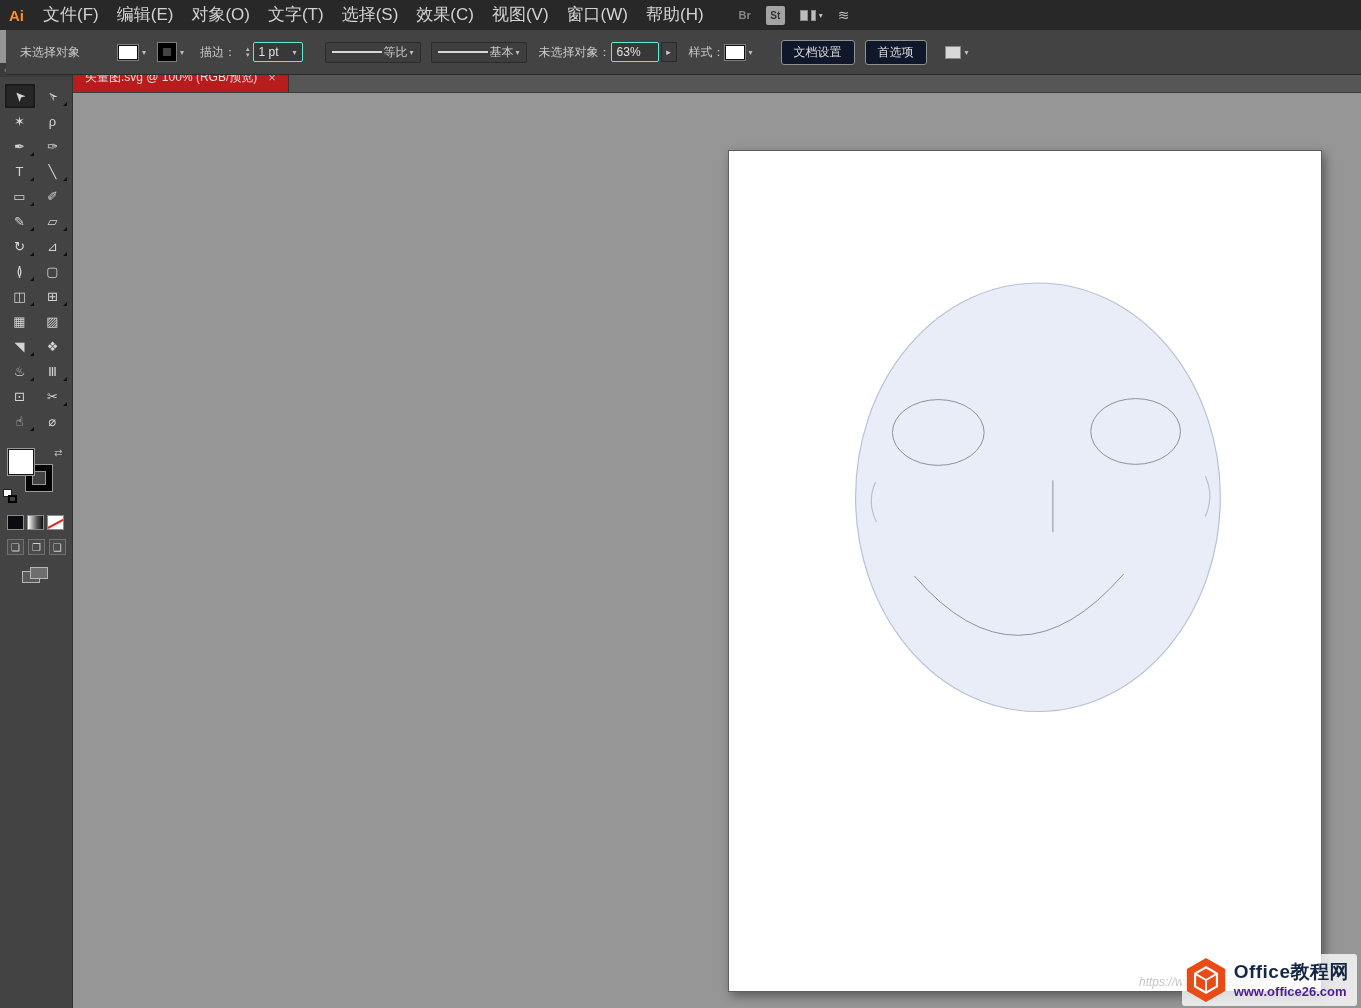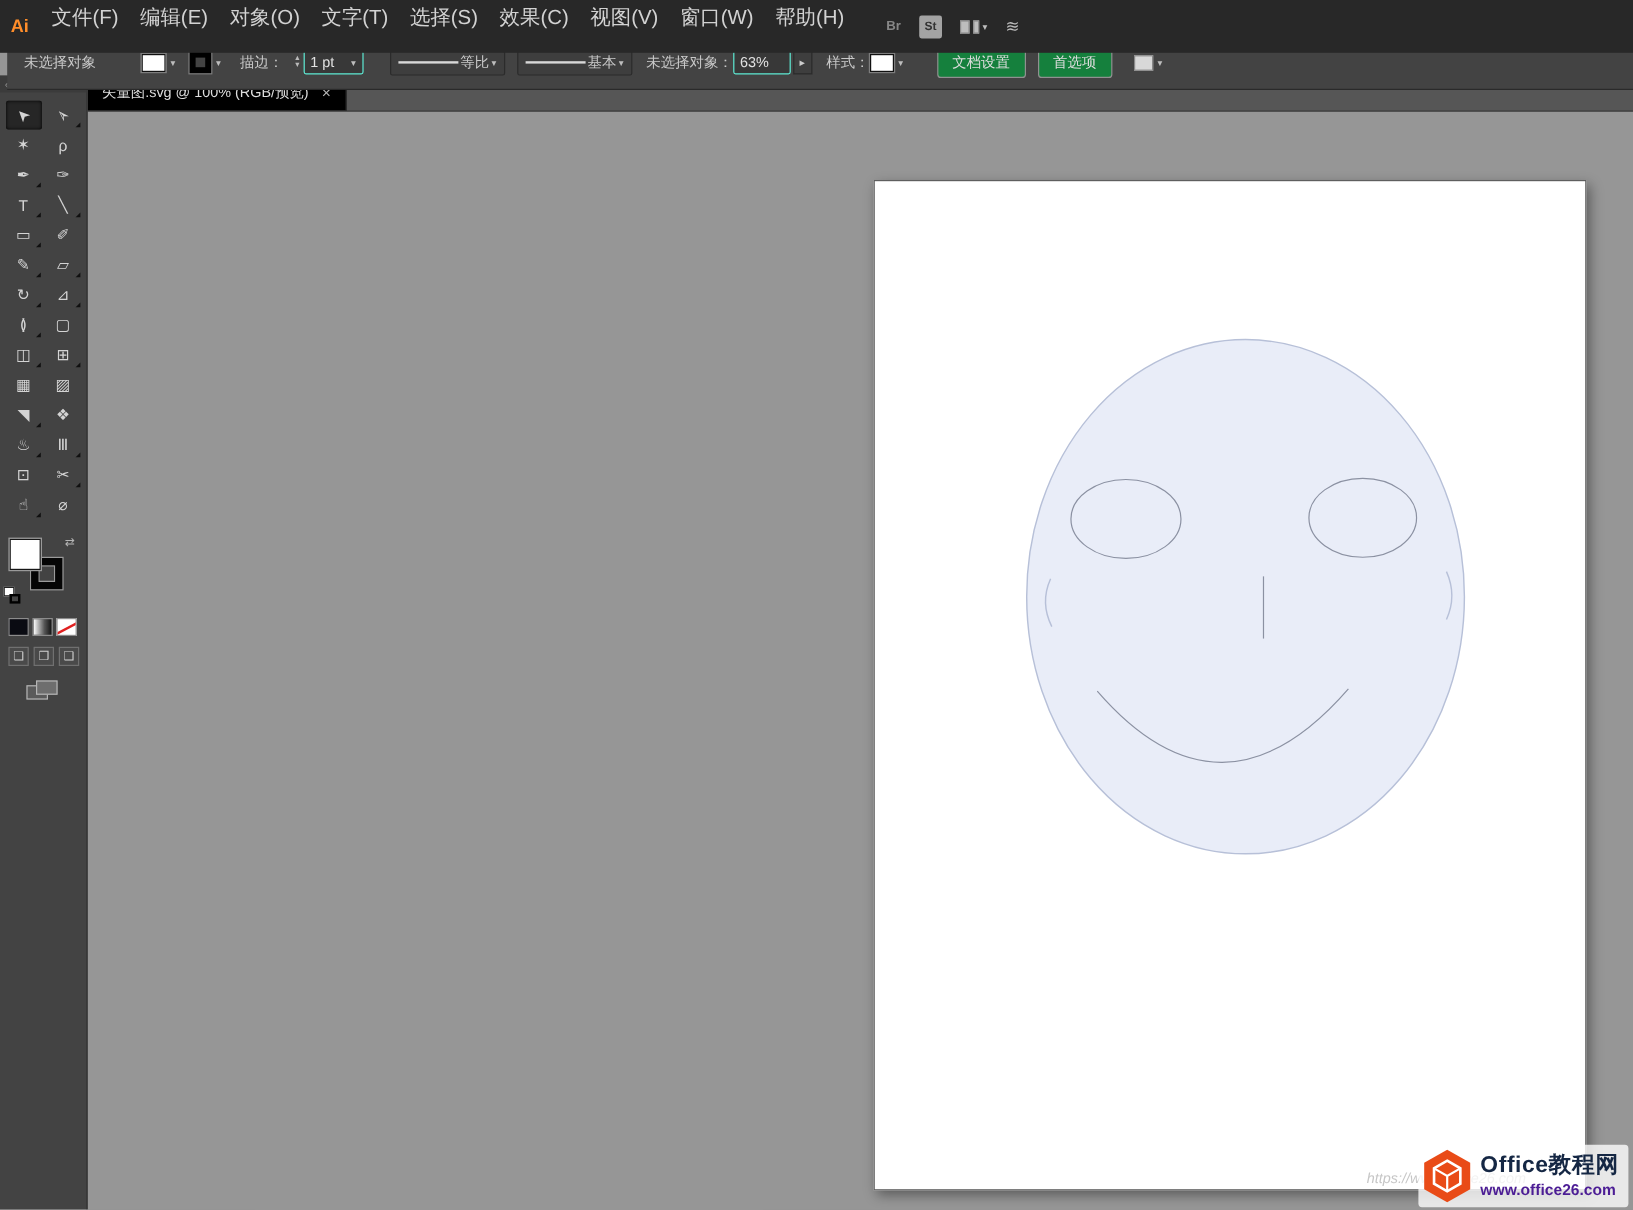--- a/index.html
+++ b/index.html
@@ -1,21 +1,21 @@
 <!DOCTYPE html>
 <html><head>
 <meta charset="utf-8">
 <style>
   *{box-sizing:border-box;margin:0;padding:0;}
   html,body{width:1361px;height:1008px;}
   body{position:relative;overflow:hidden;background:#969696;
        font-family:"Liberation Sans","DejaVu Sans",sans-serif;}
 
   
-  .menu-bar{position:absolute;left:0;top:0;width:100%;height:44px;background:#282828;
+  .menu-bar{position:absolute;left:0;top:0;width:100%;height:30px;background:#282828;
             display:flex;align-items:center;z-index:6;}
   .logo{color:#ff8d2a;font-weight:bold;font-size:15px;padding:0 10px 0 9px;}
   .menus{display:flex;height:100%;}
   .menu-item{color:#d2d2d2;font-size:17px;line-height:30px;padding:0 9px;cursor:default;}
   .mb-right{display:flex;align-items:center;margin-left:26px;gap:15px;}
   .br{color:#878787;font-size:11px;font-weight:bold;}
   .st{width:19px;height:19px;background:#a3a3a3;color:#333;border-radius:2px;
       font-size:10px;font-weight:bold;display:flex;align-items:center;justify-content:center;}
   .arrange{display:flex;align-items:center;gap:3px;}
   .arr-a,.arr-b{display:inline-block;width:8px;height:11px;background:#bdbdbd;border:1px solid #8d8d8d;}
@@ -36,28 +36,28 @@
   .stepper{display:flex;flex-direction:column;font-size:7px;line-height:6px;color:#bbb;margin-left:10px;}
   .field{background:#383838;border:1px solid #5eead4;border-radius:2px;height:20px;
          display:flex;align-items:center;justify-content:space-between;padding:0 5px;color:#e2e2e2;gap:4px;}
   .weight-field{width:50px;margin-left:3px;}
   .combo{display:flex;align-items:center;background:#3e3e3e;border:1px solid #2b2b2b;border-radius:2px;
          height:21px;padding:0 6px;gap:2px;}
   .line-preview{width:50px;border-top:2px solid #d8d8d8;}
   .opacity-field{width:48px;}
   .next-btn{width:16px;height:20px;border:1px solid #2b2b2b;background:#3e3e3e;display:flex;
             align-items:center;justify-content:center;color:#ccc;margin-left:2px;font-size:9px;}
-  .btn{border:1px solid #909090;background:#15803d;color:#ddd;border-radius:3px;
+  .btn{border:1px solid #909090;background:#0f172a;color:#ddd;border-radius:3px;
        padding:3px 12px;font-size:12px;cursor:default;}
   .panel-chip{width:16px;height:13px;background:#d8d8d8;border:1px solid #888;}
 
   
   .tab-bar{position:absolute;left:73px;top:63px;right:0;height:30px;background:#565656;
            border-bottom:1px solid #3c3c3c;display:flex;z-index:4;}
-  .doc-tab{display:flex;align-items:center;gap:11px;background:#000000;border-right:1px solid #333;
+  .doc-tab{display:flex;align-items:center;gap:11px;background:#b91c1c;border-right:1px solid #333;
            padding:0 12px;color:#dedede;font-size:12px;}
   .tab-close{color:#b8b8b8;font-size:13px;cursor:default;}
 
   
   .toolbar{position:absolute;left:0;top:63px;bottom:0;width:73px;background:#434343;
            border-right:1px solid #323232;z-index:4;}
   .grip{height:14px;background:#3b3b3b;color:#8f8f8f;font-size:9px;line-height:14px;padding-left:4px;}
   .tools{display:grid;grid-template-columns:30px 30px;justify-content:center;
          column-gap:3px;row-gap:1px;margin-top:7px;}
   .tool{height:24px;position:relative;display:flex;align-items:center;justify-content:center;border-radius:2px;}

